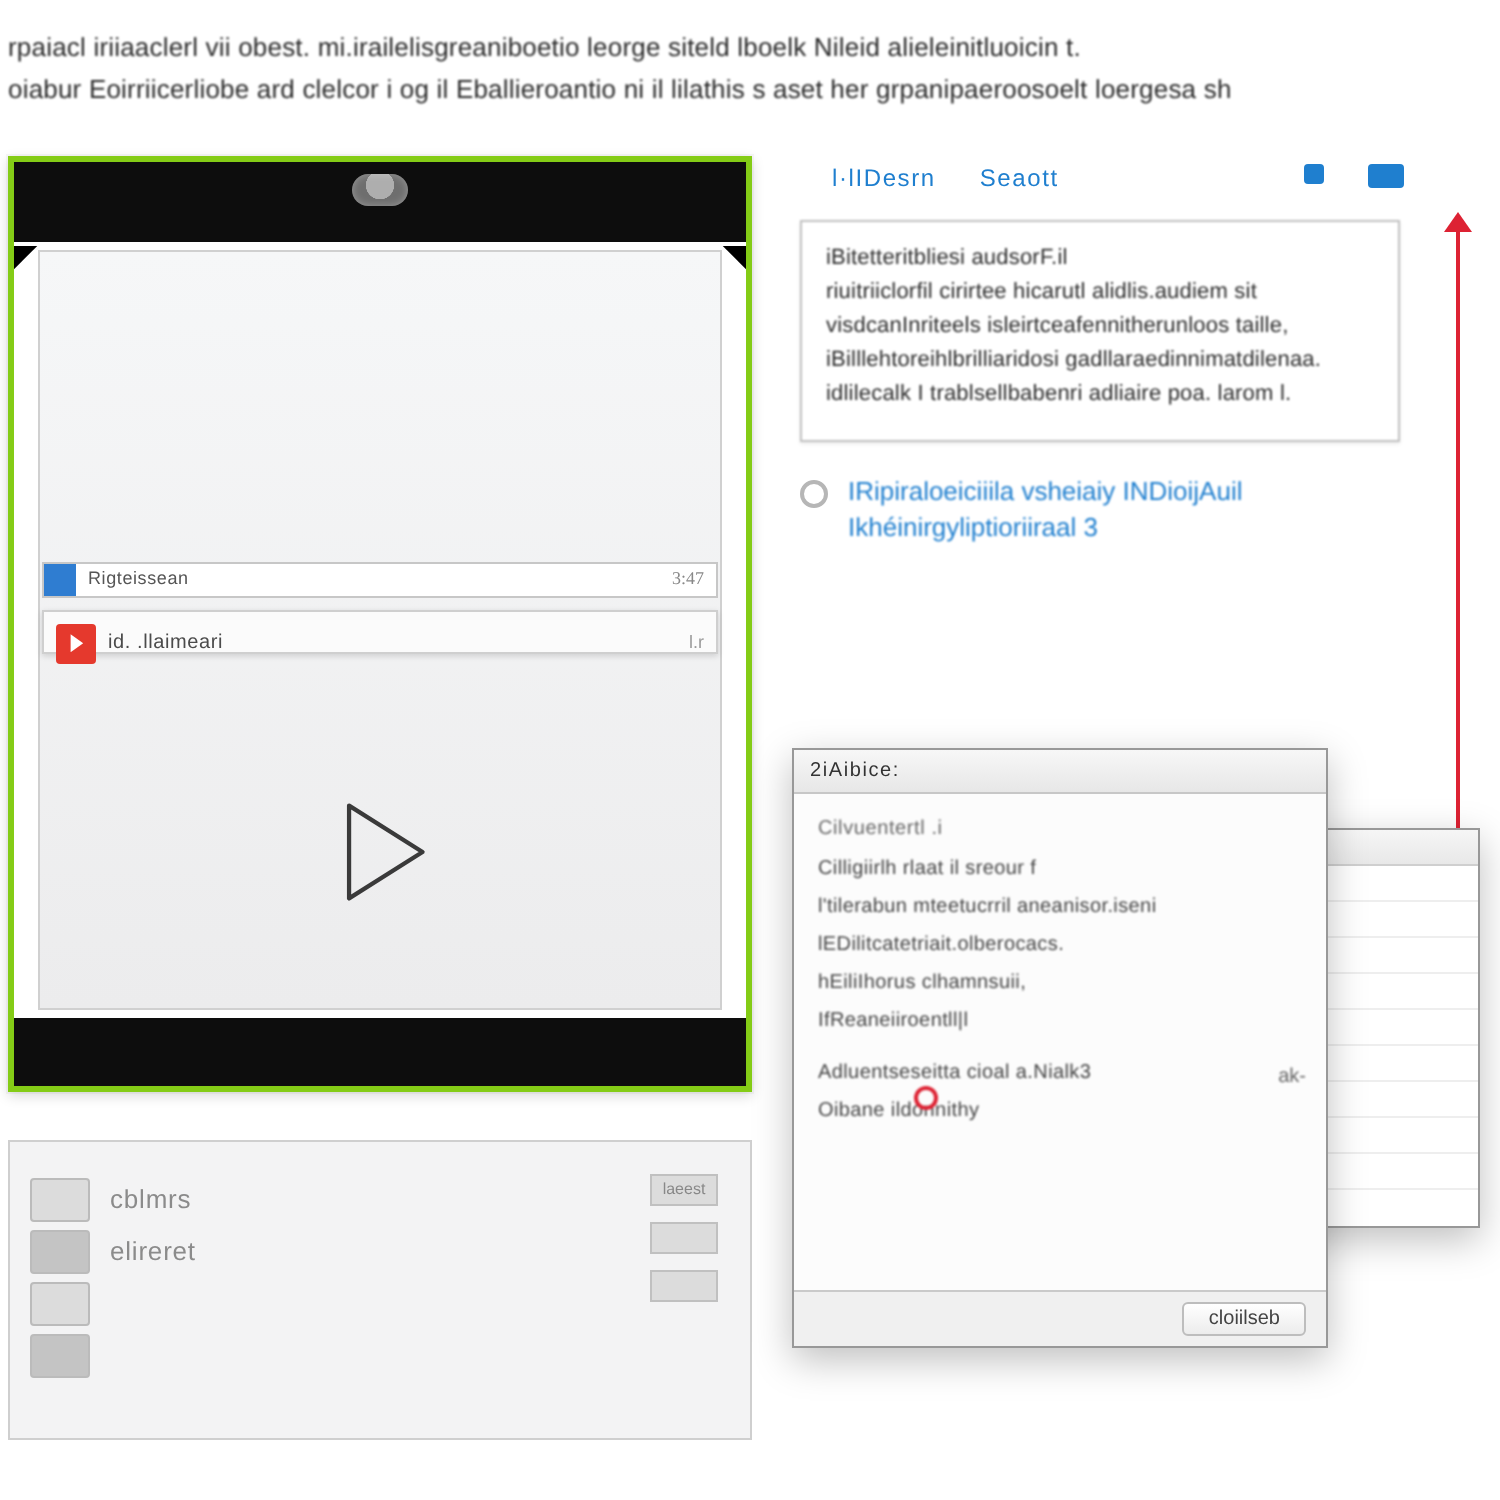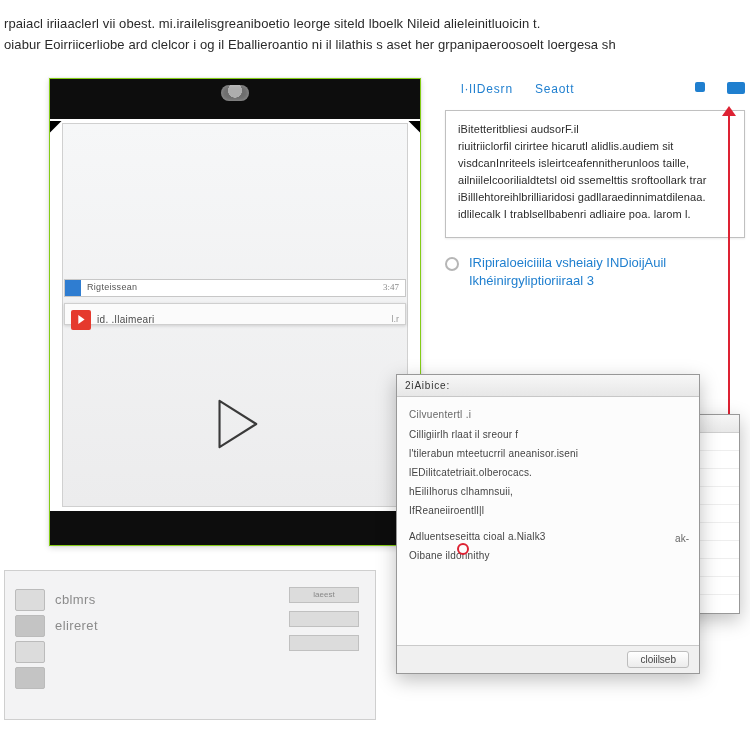--- a/index.html
+++ b/index.html
@@ -14,23 +14,22 @@
   .cols { display: flex; margin-top: 22px; gap: 24px; }
   .left { flex: 0 0 372px; }
   .right { flex: 1 1 auto; position: relative; padding-right: 28px; }
 
   
   .video {
     position: relative;
     width: 372px;
     height: 468px;
     background: #fff;
-    border: 1px solid #84cc16;
+    border: 3px solid #84cc16;
     box-shadow: 0 0 0 1px rgba(0,0,0,.03), 0 2px 6px rgba(0,0,0,.15);
-    margin-left: 45px;
   }
   .vbar-top, .vbar-bot { position: absolute; left: 0; right: 0; height: 36px; background: #0d0d0d; }
   .vbar-top { top: 0; height: 40px; }
   .vbar-bot { bottom: 0; height: 34px; }
   .vbar-top .knob {
     position: absolute; top: 6px; left: 50%; transform: translateX(-50%);
     width: 28px; height: 16px; border-radius: 8px;
     background: radial-gradient(circle at 50% 35%, #aeaeae 0 40%, #6e6e6e 41% 100%);
     box-shadow: 0 0 4px rgba(255,255,255,.3) inset;
   }
@@ -59,21 +58,21 @@
   }
   .play svg { width:58px; height:58px; }
 
   
   .bottom-card { margin-top: 24px; width: 372px; height: 150px; background:#f3f3f4; border:1px solid #cfcfcf; padding: 16px 10px; position: relative; }
   .bottom-card .row { display:flex; align-items:center; gap:10px; height:26px; }
   .bottom-card .chip { width:30px; height:22px; background:#dcdcdc; border:1px solid #bbb; border-radius:2px; }
   .bottom-card .chip.dk { background:#c4c4c4; }
   .bottom-card .rlab { font-size:13px; color:#8b8b8b; letter-spacing:.4px; }
   .bottom-card .col2 { position:absolute; right:16px; top:16px; display:flex; flex-direction:column; gap:8px; }
-  .bottom-card .col2 .b { width:70px; height:16px; background:#dcdcdc; border:1px solid #c0c0c0; font-size:8px; color:#888; display:flex; align-items:center; justify-content:center; }
+  .bottom-card .col2 .b { width:34px; height:16px; background:#dcdcdc; border:1px solid #c0c0c0; font-size:8px; color:#888; display:flex; align-items:center; justify-content:center; }
 
   
   .tabs { display:flex; gap:22px; font-size:12px; color:#1f7fcf; margin: 4px 0 14px 16px; }
   .tabs .tab { cursor:pointer; }
   .tabs .pip { width:10px; height:10px; border-radius:2px; background:#1f7fcf; }
   .tabs .pip.block { width:18px; height:12px; border-radius:2px; }
   .desc {
     width: 300px; background:#fff; border:1px solid #c0c0c0;
     padding: 10px 12px 14px 12px; font-size:11px; line-height:1.55; color:#2b2b2b;
     letter-spacing:.1px; box-shadow: 0 1px 2px rgba(0,0,0,.08);
@@ -83,21 +82,21 @@
   .sourcelink { display:flex; align-items:flex-start; gap:10px; margin:16px 0 10px 0; }
   .sourcelink .radio { width:14px; height:14px; border:2px solid #b6b6b6; border-radius:50%; background:#fff; margin-top:3px; }
   .sourcelink .txt { font-size:13px; color:#1f7fcf; line-height:1.4; cursor:pointer; }
   .sourcelink .txt .l2 { display:block; }
 
   
   .win {
     position:absolute; border:1px solid #989898; background:#fcfcfc;
     box-shadow: 0 6px 18px rgba(0,0,0,.25);
   }
-  .winA { width: 304px; height: 300px; left: 396px; top: 374px; z-index:2; }
+  .winA { width: 268px; height: 300px; left: 396px; top: 374px; z-index:2; }
   .winA .titlebar { height:22px; background: linear-gradient(#f7f7f7,#e7e7e7); border-bottom:1px solid #c7c7c7; display:flex; align-items:center; padding:0 8px; }
   .winA .titlebar .t { font-size:10px; color:#333; }
   .winA .wbody { position:absolute; top:22px; left:0; right:0; bottom:28px; padding:10px 12px; font-size:10px; color:#444; line-height:1.6; }
   .winA .wbody .h { font-size:10px; color:#666; letter-spacing:.3px; margin-bottom:4px; }
   .winA .wbody .it { margin:3px 0; letter-spacing:.2px; }
   .winA .wbody .sec { margin-top:10px; }
   .winA .wbody .red { position:absolute; width:12px; height:12px; border:2px solid #d23; border-radius:50%; left:60px; top:146px; }
   .winA .foot { position:absolute; left:0; right:0; bottom:0; height:28px; background:#f0f0f0; border-top:1px solid #cacaca; display:flex; align-items:center; justify-content:flex-end; padding-right:10px; }
   .winA .foot .btn { font-size:10px; color:#444; padding:2px 12px; border:1px solid #bdbdbd; background:linear-gradient(#fff,#ececec); border-radius:3px; cursor:pointer; }
   .winA .corner { position:absolute; right:10px; top:134px; font-size:10px; color:#666; }
@@ -188,21 +187,20 @@
         <span class="tab lsp">Seaott</span>
         <span style="flex:1"></span>
         <span class="pip"></span>
         <span class="pip block"></span>
       </div>
 
       <div class="desc garble">
         <span>iBitetteritbliesi audsorF.il</span>
         <span>riuitriiclorfil cirirtee  hicarutl alidlis.audiem sit</span>
         <span>visdcanInriteels  isleirtceafennitherunloos taille,</span>
-        <span>ailniilelcoorilialdtetsl oid ssemelttis sroftoollark trar</span>
         <span>iBilllehtoreihlbrilliaridosi gadllaraedinnimatdilenaa.</span>
         <span>idlilecalk I trablsellbabenri adliaire poa. larom l.</span>
       </div>
 
       <div class="sourcelink">
         <div class="radio"></div>
         <div class="txt garble">
           <span>IRipiraloeiciiila vsheiaiy INDioijAuil</span>
           <span class="l2">Ikhéinirgyliptioriiraal  3</span>
         </div>

